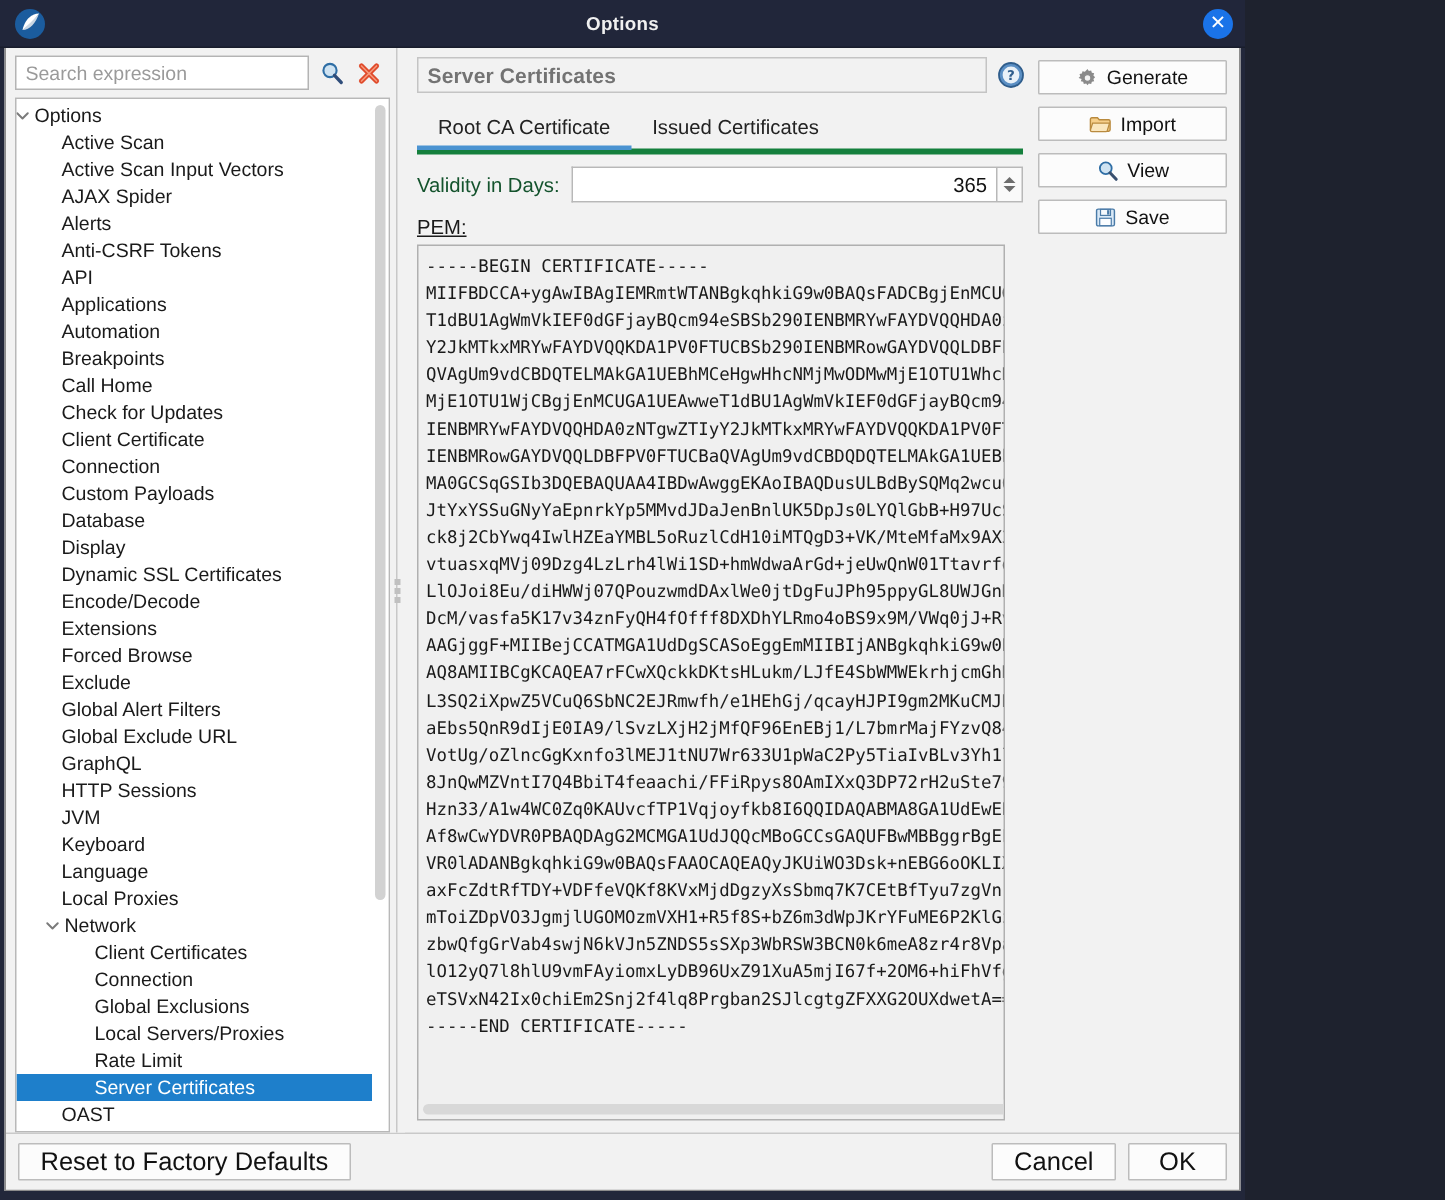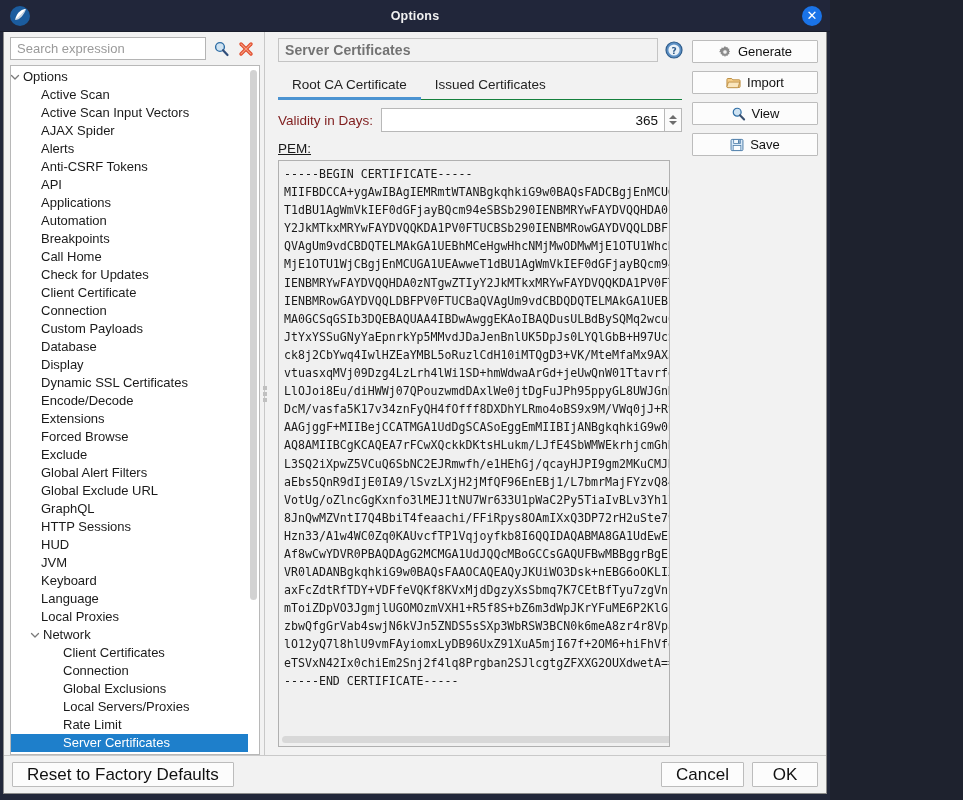--- a/index.html
+++ b/index.html
@@ -235,21 +235,21 @@
     width: 20px; height: 20px;
     flex: 0 0 20px;
     cursor: pointer;
     display:flex; align-items:center; justify-content:center;
   }
 
   .tabstrip {
     display: flex;
     align-items: flex-end;
     margin: 6px 8px 0 8px;
-    border-bottom: 1px solid #15803d;
+    border-bottom: 4px solid #15803d;
     flex: 0 0 auto;
   }
   .tab {
     padding: 5px 14px 7px 14px;
     font-size: 13.5px;
     color: #222;
     cursor: pointer;
     position: relative;
     white-space: nowrap;
   }
@@ -263,21 +263,21 @@
 
   .validity-row {
     display: flex;
     align-items: center;
     padding: 8px 8px 0 8px;
     gap: 0px;
     flex: 0 0 auto;
   }
   .validity-label {
     font-size: 13.5px;
-    color: #7f1d1d;
+    color: #14532d;
     margin-right: 8px;
     white-space: nowrap;
   }
   .spinner {
     display: flex;
     flex: 1 1 auto;
     min-width: 0;
     max-width: 402px;
     height: 24px;
   }
@@ -532,23 +532,20 @@
                 <span>Global Alert Filters</span>
               </div>
               <div class="tree-row tw-indent-1">
                 <span>Global Exclude URL</span>
               </div>
               <div class="tree-row tw-indent-1">
                 <span>GraphQL</span>
               </div>
               <div class="tree-row tw-indent-1">
                 <span>HTTP Sessions</span>
-              </div>
-              <div class="tree-row tw-indent-1">
-                <span>HUD</span>
               </div>
               <div class="tree-row tw-indent-1">
                 <span>JVM</span>
               </div>
               <div class="tree-row tw-indent-1">
                 <span>Keyboard</span>
               </div>
               <div class="tree-row tw-indent-1">
                 <span>Language</span>
               </div>

